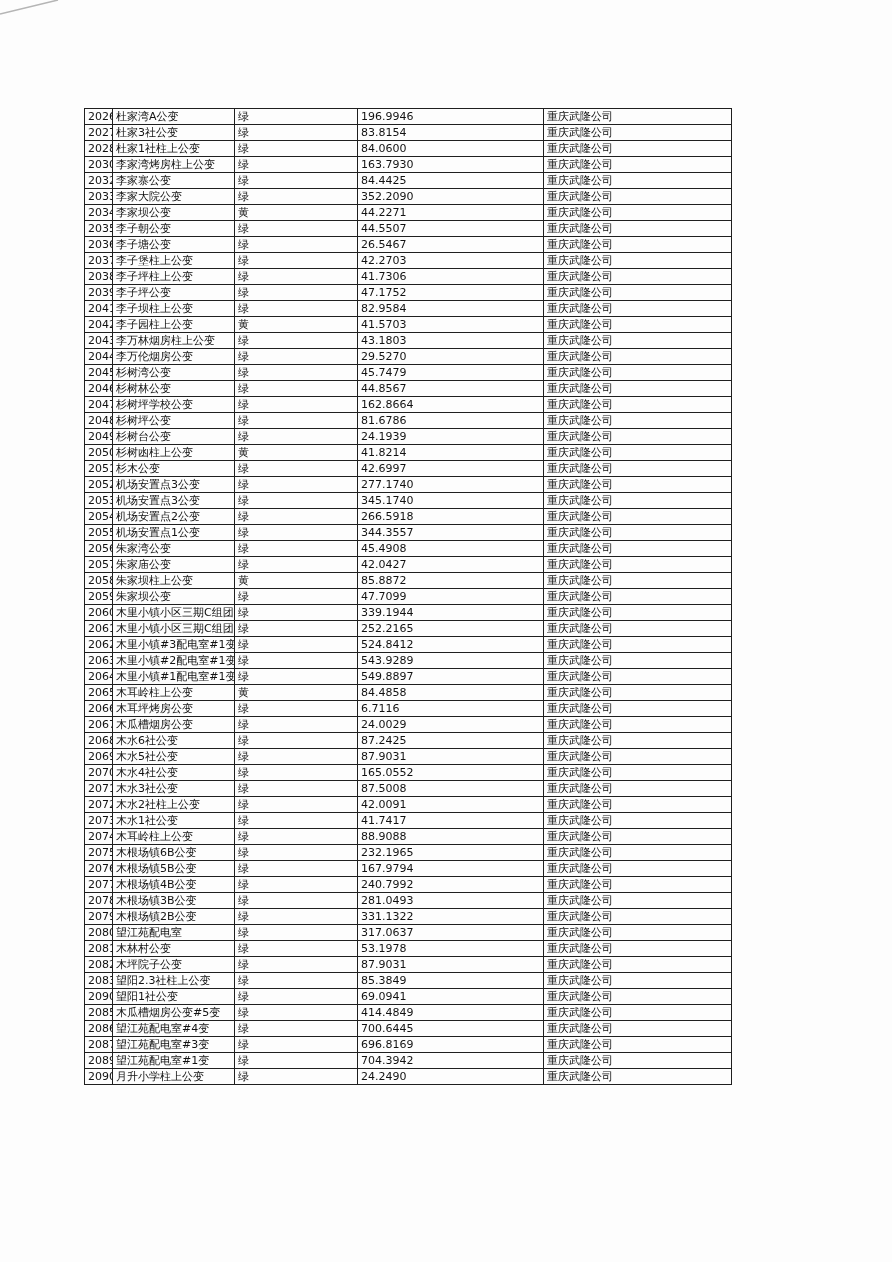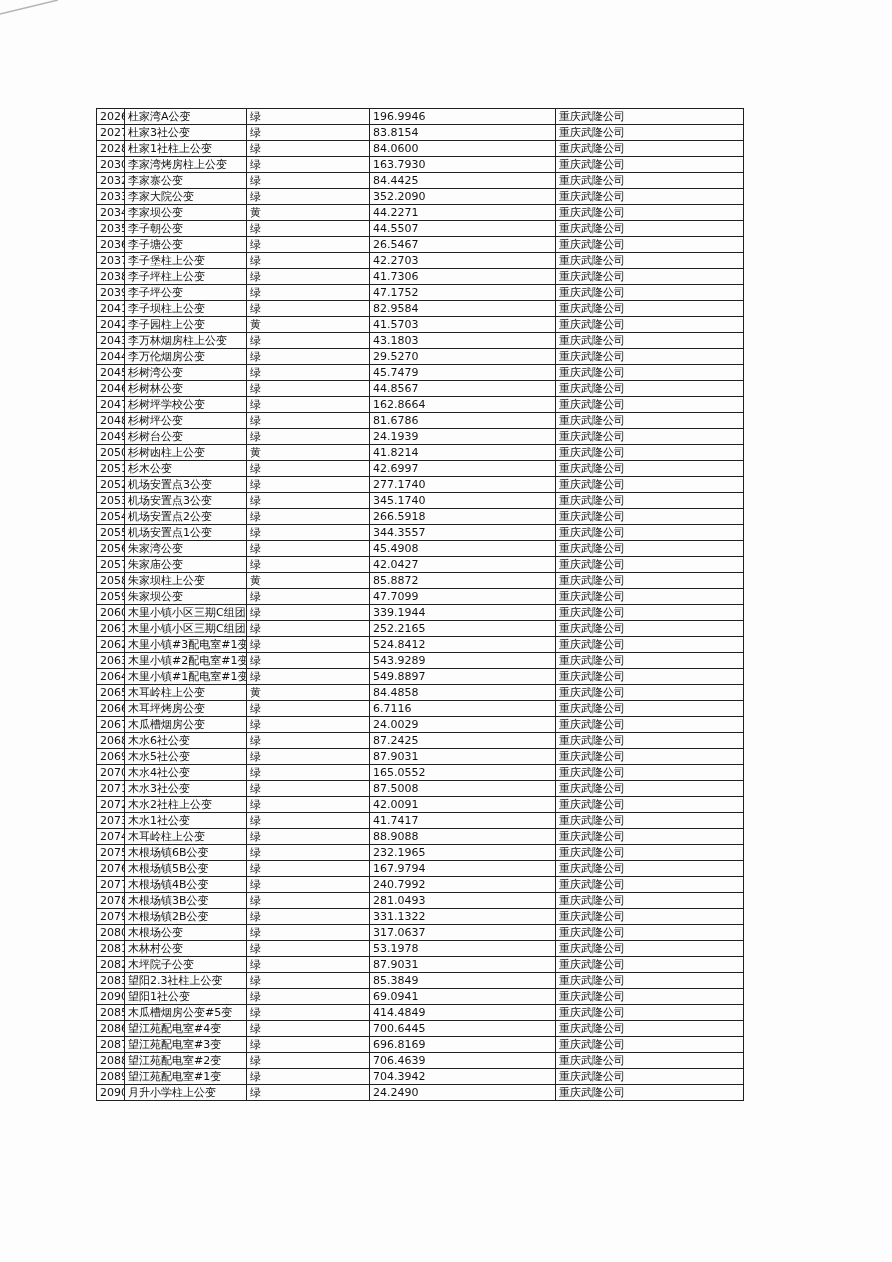--- a/index.html
+++ b/index.html
@@ -15,21 +15,21 @@
     overflow: hidden;
   }
   .page-corner {
     position: absolute;
     top: 0;
     left: 0;
     pointer-events: none;
   }
   .data-table {
     position: absolute;
-    left: 96px;
+    left: 84px;
     top: 108px;
     border-collapse: collapse;
     table-layout: fixed;
     width: 647px;
     border: 1px solid #1a1a1a;
     padding-left: 31px;
   }
   .data-table td {
     border: 1px solid #1f1f1f;
     height: 15px;
@@ -420,21 +420,21 @@
       </tr>
       <tr>
         <td class="col-id">2079</td>
         <td class="col-name">木根场镇2B公变</td>
         <td class="col-status">绿</td>
         <td class="col-value">331.1322</td>
         <td class="col-company">重庆武隆公司</td>
       </tr>
       <tr>
         <td class="col-id">2080</td>
-        <td class="col-name">木根场公变</td>
+        <td class="col-name">望江苑配电室</td>
         <td class="col-status">绿</td>
         <td class="col-value">317.0637</td>
         <td class="col-company">重庆武隆公司</td>
       </tr>
       <tr>
         <td class="col-id">2081</td>
         <td class="col-name">木林村公变</td>
         <td class="col-status">绿</td>
         <td class="col-value">53.1978</td>
         <td class="col-company">重庆武隆公司</td>
@@ -472,27 +472,20 @@
         <td class="col-name">望江苑配电室#4变</td>
         <td class="col-status">绿</td>
         <td class="col-value">700.6445</td>
         <td class="col-company">重庆武隆公司</td>
       </tr>
       <tr>
         <td class="col-id">2087</td>
         <td class="col-name">望江苑配电室#3变</td>
         <td class="col-status">绿</td>
         <td class="col-value">696.8169</td>
-        <td class="col-company">重庆武隆公司</td>
-      </tr>
-      <tr>
-        <td class="col-id">2088</td>
-        <td class="col-name">望江苑配电室#2变</td>
-        <td class="col-status">绿</td>
-        <td class="col-value">706.4639</td>
         <td class="col-company">重庆武隆公司</td>
       </tr>
       <tr>
         <td class="col-id">2089</td>
         <td class="col-name">望江苑配电室#1变</td>
         <td class="col-status">绿</td>
         <td class="col-value">704.3942</td>
         <td class="col-company">重庆武隆公司</td>
       </tr>
       <tr>

